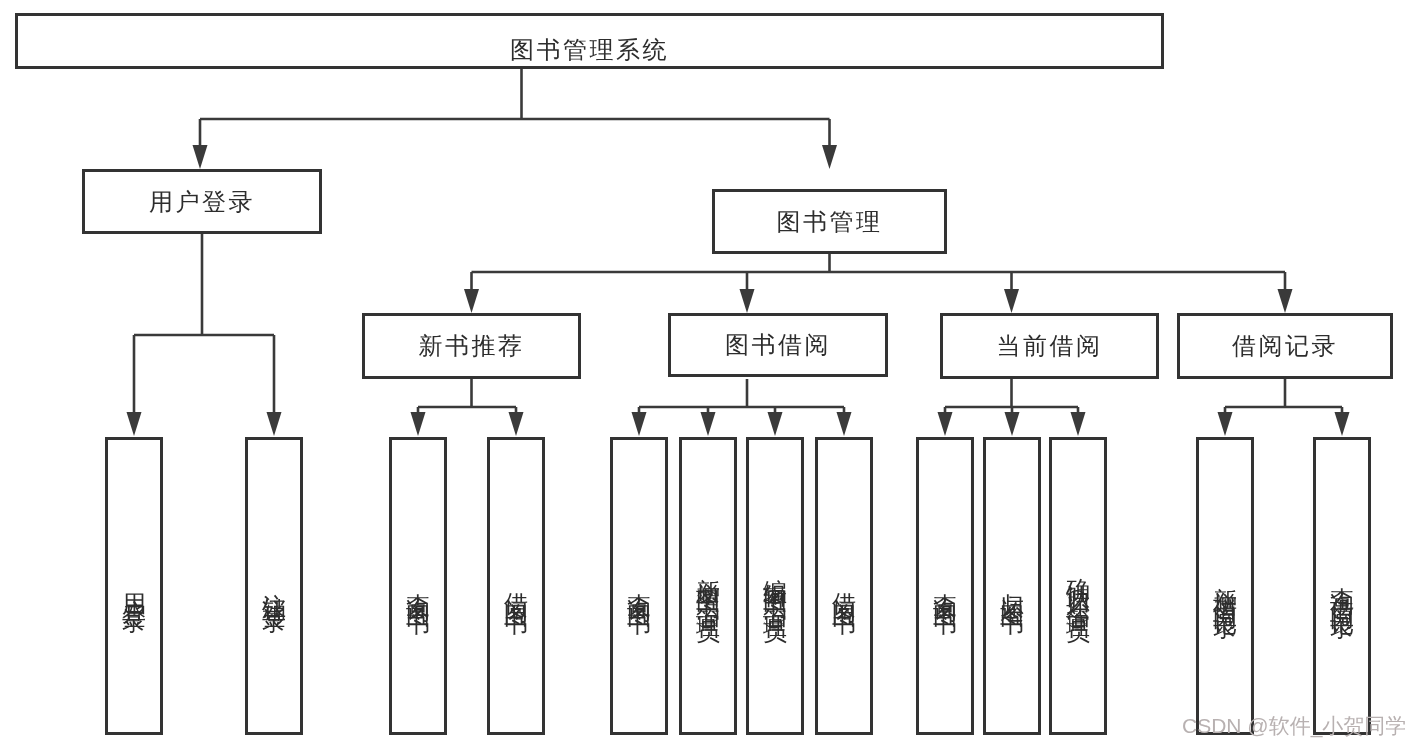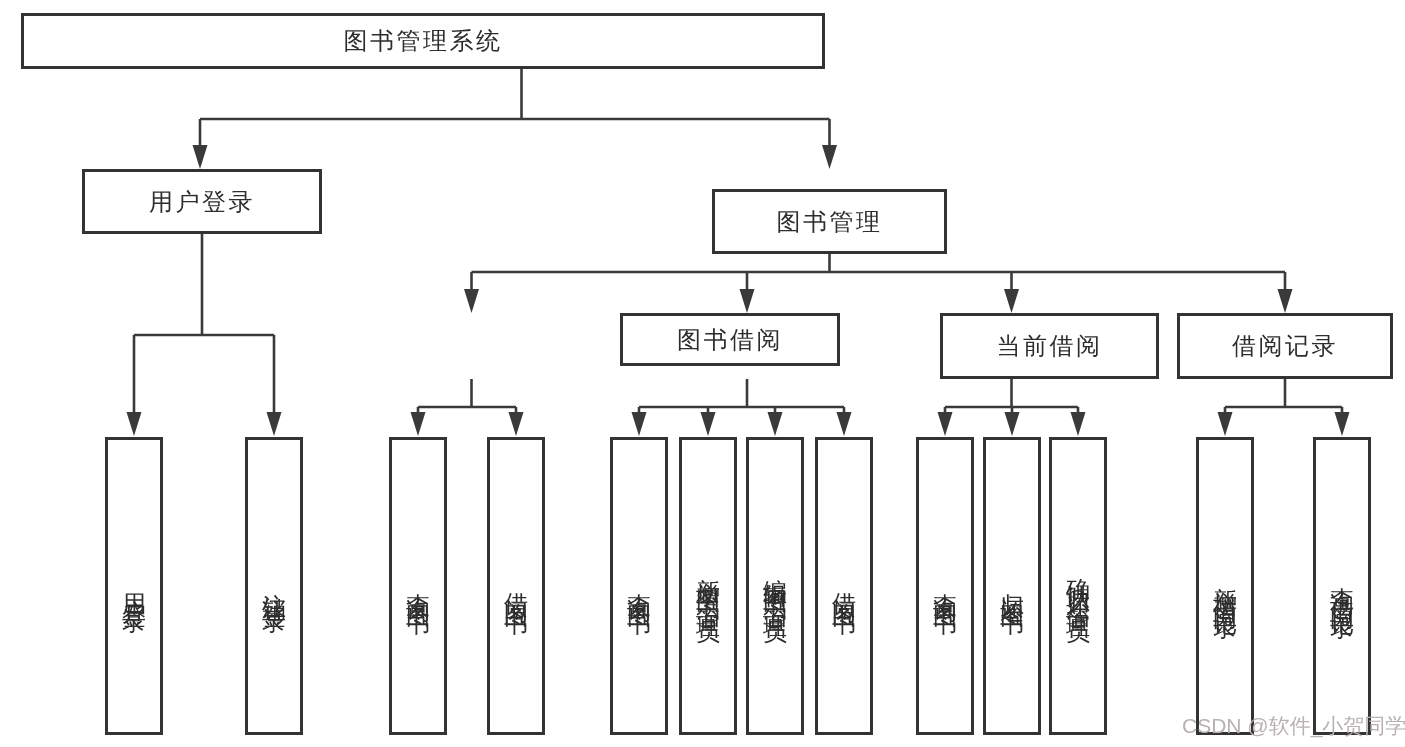--- a/index.html
+++ b/index.html
@@ -119,32 +119,35 @@
     <g>
       <line x1="1285" y1="379" x2="1285" y2="407"></line>
       <line x1="1225" y1="407" x2="1342" y2="407"></line>
       <line x1="1225" y1="407" x2="1225" y2="420"></line>
       <polygon points="1217.5,412 1232.5,412 1225,436"></polygon>
       <line x1="1342" y1="407" x2="1342" y2="420"></line>
       <polygon points="1334.5,412 1349.5,412 1342,436"></polygon>
     </g>
   </svg>
 
-  <div class="box hbox" style="left:21px; top:13px; width:804px; height:56px;">
+  <div class="box hbox" style="left:15px; top:13px; width:1149px; height:56px;align-items:flex-end;">
     <span>图书管理系统</span>
   </div>
 
   <div class="box hbox" style="left:82px; top:169px; width:240px; height:65px;">
     <span>用户登录</span>
   </div>
   <div class="box hbox" style="left:712px; top:169px; width:235px; height:65px;margin-top:20px;">
     <span>图书管理</span>
   </div>
 
-  <div class="box hbox" style="left:620px; top:313px; width:220px; height:53px;">
+  <div class="box hbox" style="left:362px; top:313px; width:219px; height:66px;">
+    <span>新书推荐</span>
+  </div>
+  <div class="box hbox" style="left:668px; top:313px; width:220px; height:64px;">
     <span>图书借阅</span>
   </div>
   <div class="box hbox" style="left:940px; top:313px; width:219px; height:66px;">
     <span>当前借阅</span>
   </div>
   <div class="box hbox" style="left:1177px; top:313px; width:216px; height:66px;justify-content:center;">
     <span>借阅记录</span>
   </div>
 
   <div class="box leaf" style="left:105px; top:437px;">

